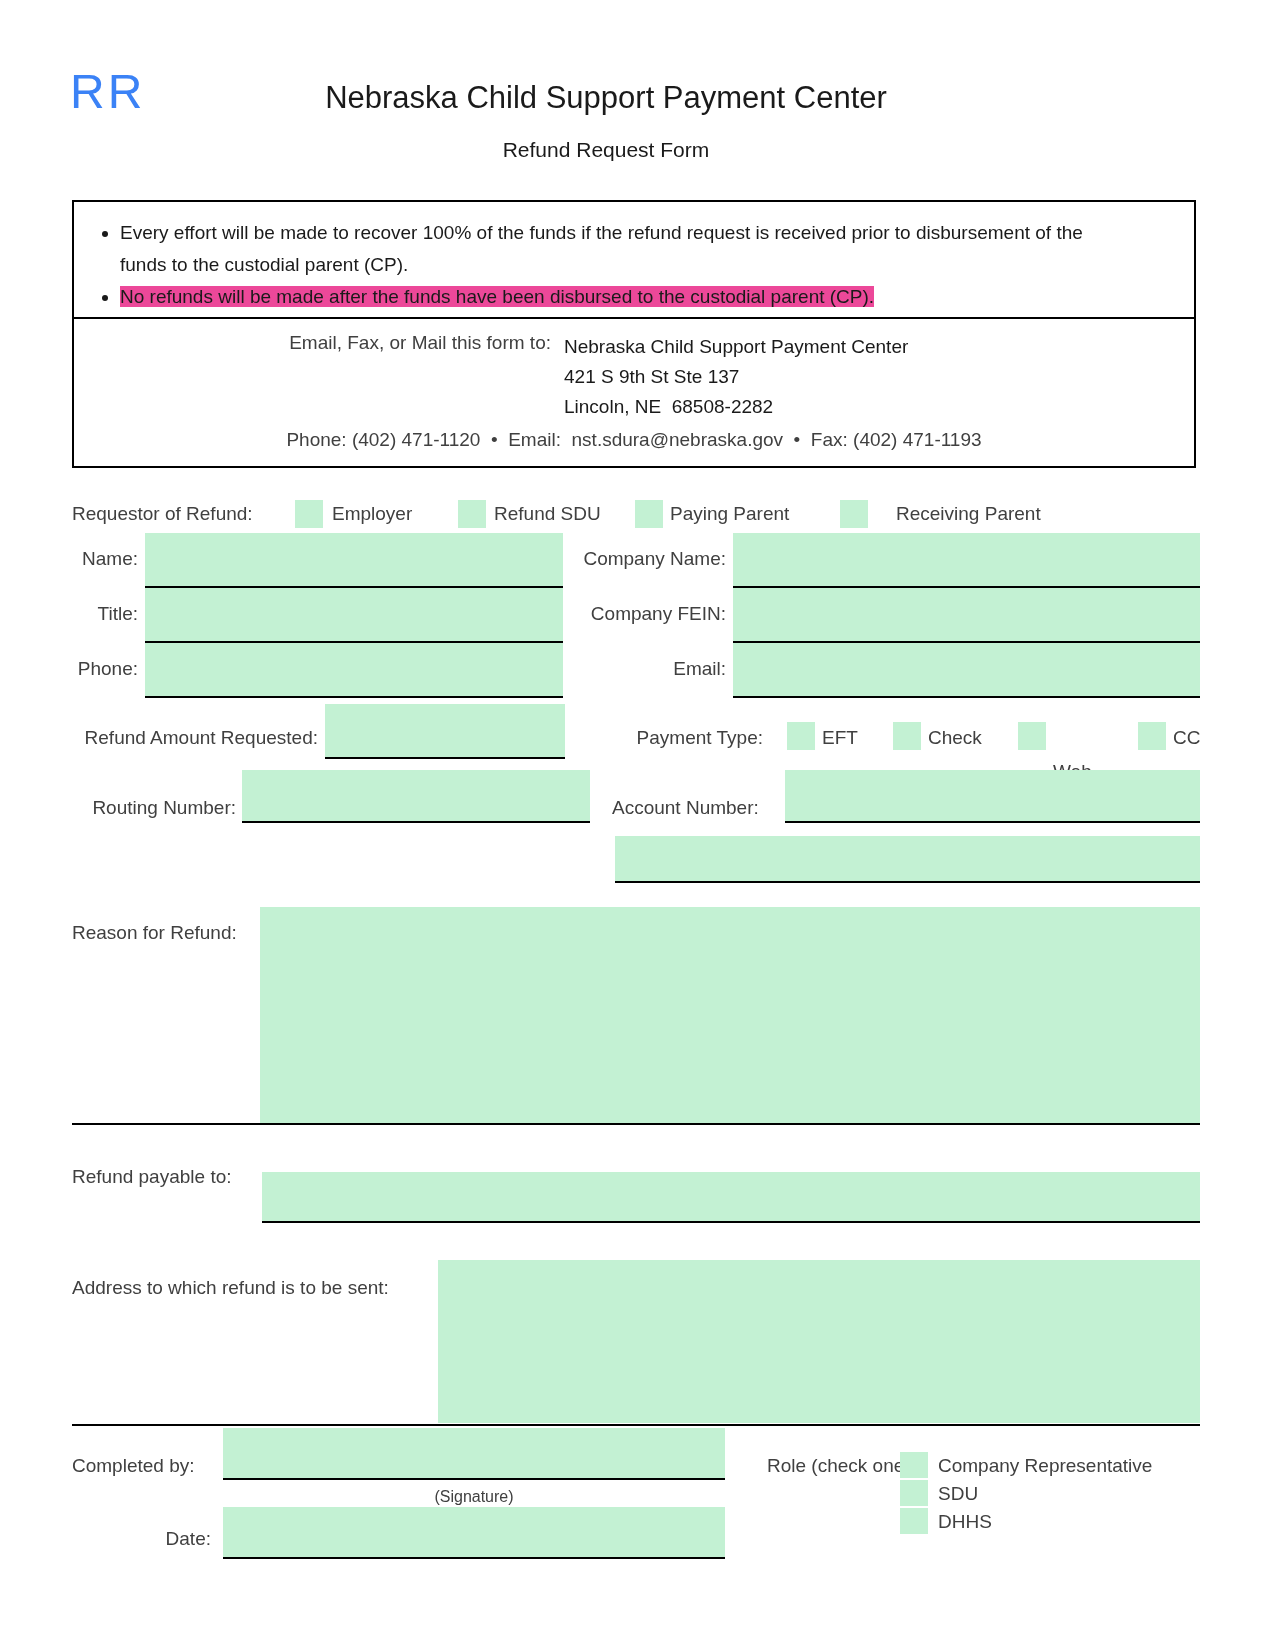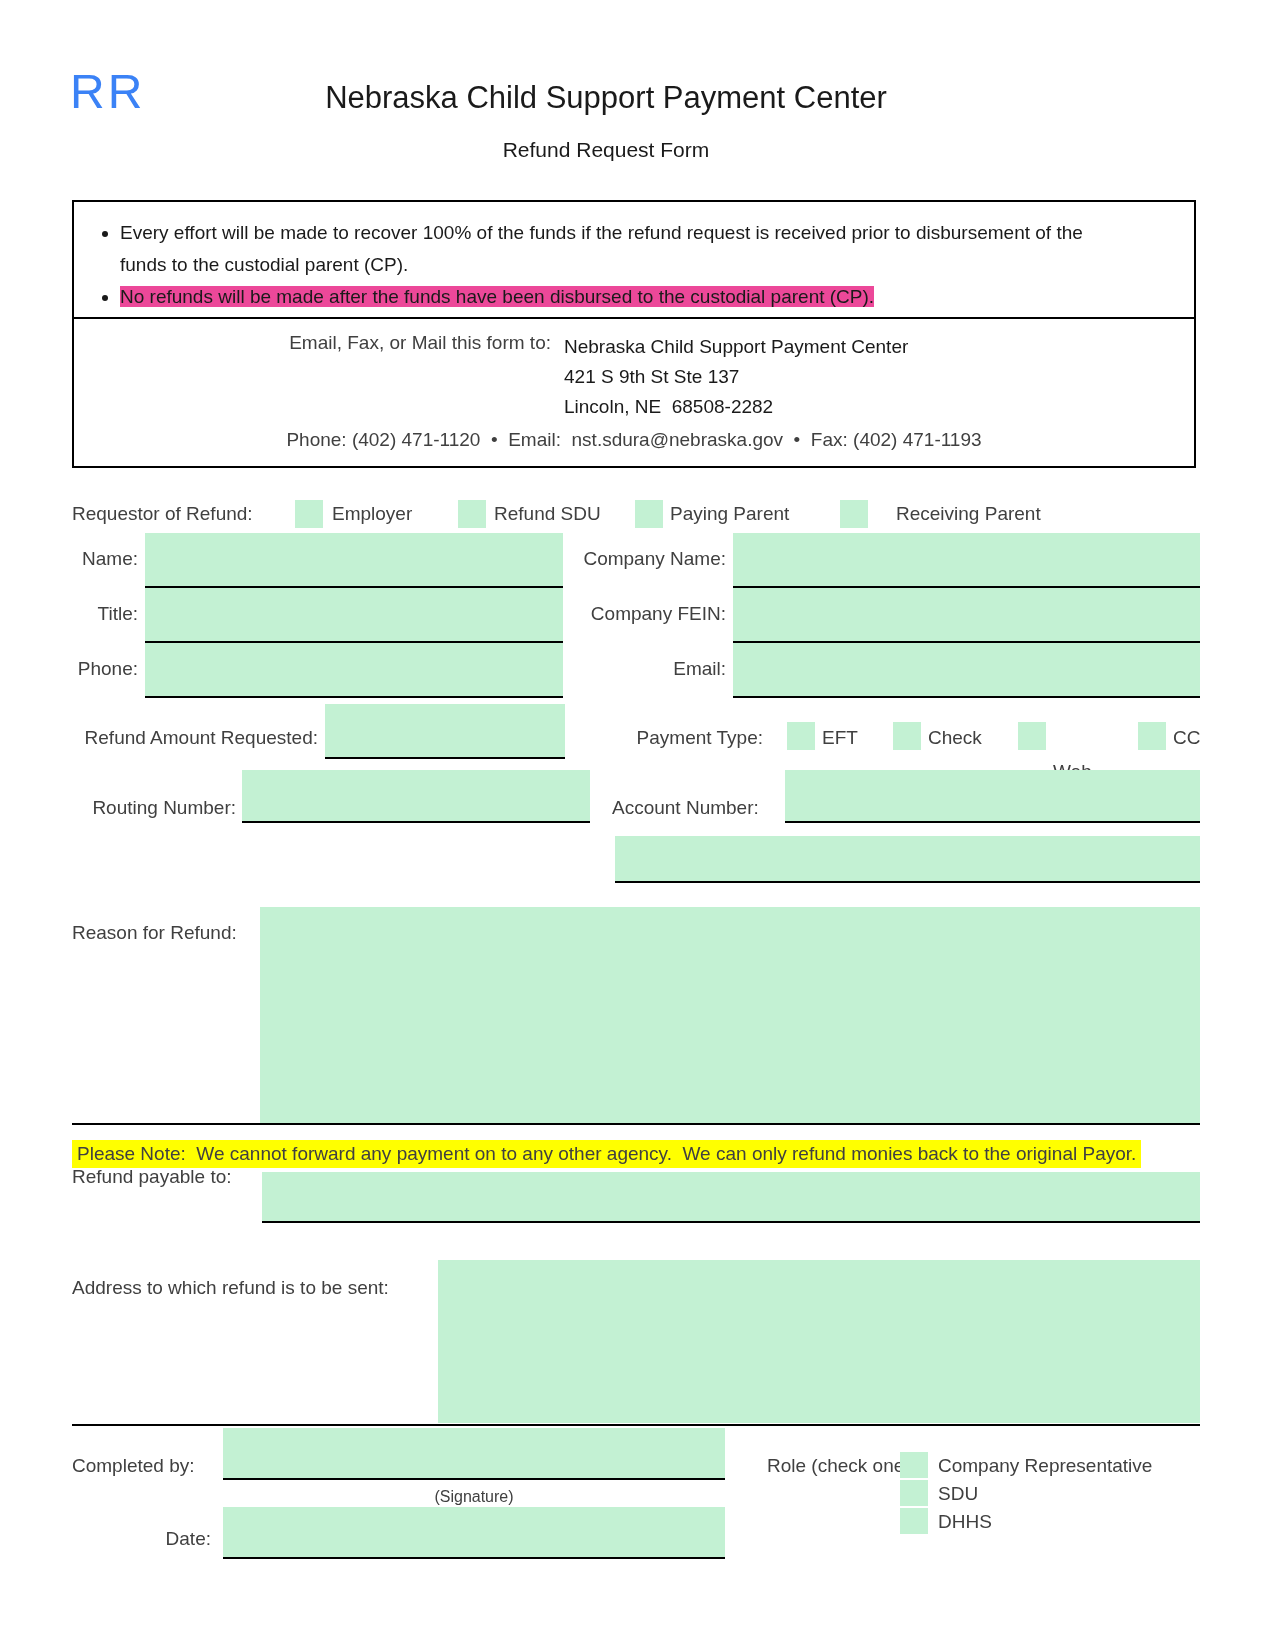--- a/index.html
+++ b/index.html
@@ -97,21 +97,20 @@
   <input class="gfield green" style="left: 242px; top: 770px; width: 348px; height: 53px; background: rgb(195, 241, 211);" value="">
   <div class="lbl" style="left:612px; top:797px;">Account Number:</div>
   <input class="gfield green" style="left: 785px; top: 770px; width: 415px; height: 53px; background: rgb(195, 241, 211);" value="">
 
   <input class="gfield green" style="left: 615px; top: 836px; width: 585px; height: 47px; background: rgb(195, 241, 211);" value="">
 
   <div class="lbl" style="left:72px; top:922px;">Reason for Refund:</div>
   <textarea class="gfield garea green" style="left: 260px; top: 907px; width: 940px; height: 216px; background: rgb(195, 241, 211);"></textarea>
   <div class="hline" style="left:72px; top:1123px; width:1128px;"></div>
 
-  <div class="lbl hl prewrap" style="left: 72px; top: 1140px; padding: 3px 5px; background: rgb(255, 255, 0);">Please Note:  We cannot forward any payment on to any other agency.  We can only refund monies back to the original Payor.</div>
 
   <div class="lbl" style="left:72px; top:1166px;">Refund payable to:</div>
   <input class="gfield green" style="left: 262px; top: 1172px; width: 938px; height: 51px; background: rgb(195, 241, 211);" value="">
 
   <div class="lbl" style="left:72px; top:1277px;">Address to which refund is to be sent:</div>
   <textarea class="gfield garea green" style="left: 438px; top: 1260px; width: 762px; height: 163px; background: rgb(195, 241, 211);"></textarea>
   <div class="hline" style="left:72px; top:1424px; width:1128px;"></div>
 
   <div class="lbl" style="left:72px; top:1455px;">Completed by:</div>
   <input class="gfield green" style="left: 223px; top: 1428px; width: 502px; height: 52px; background: rgb(195, 241, 211);" value="">

